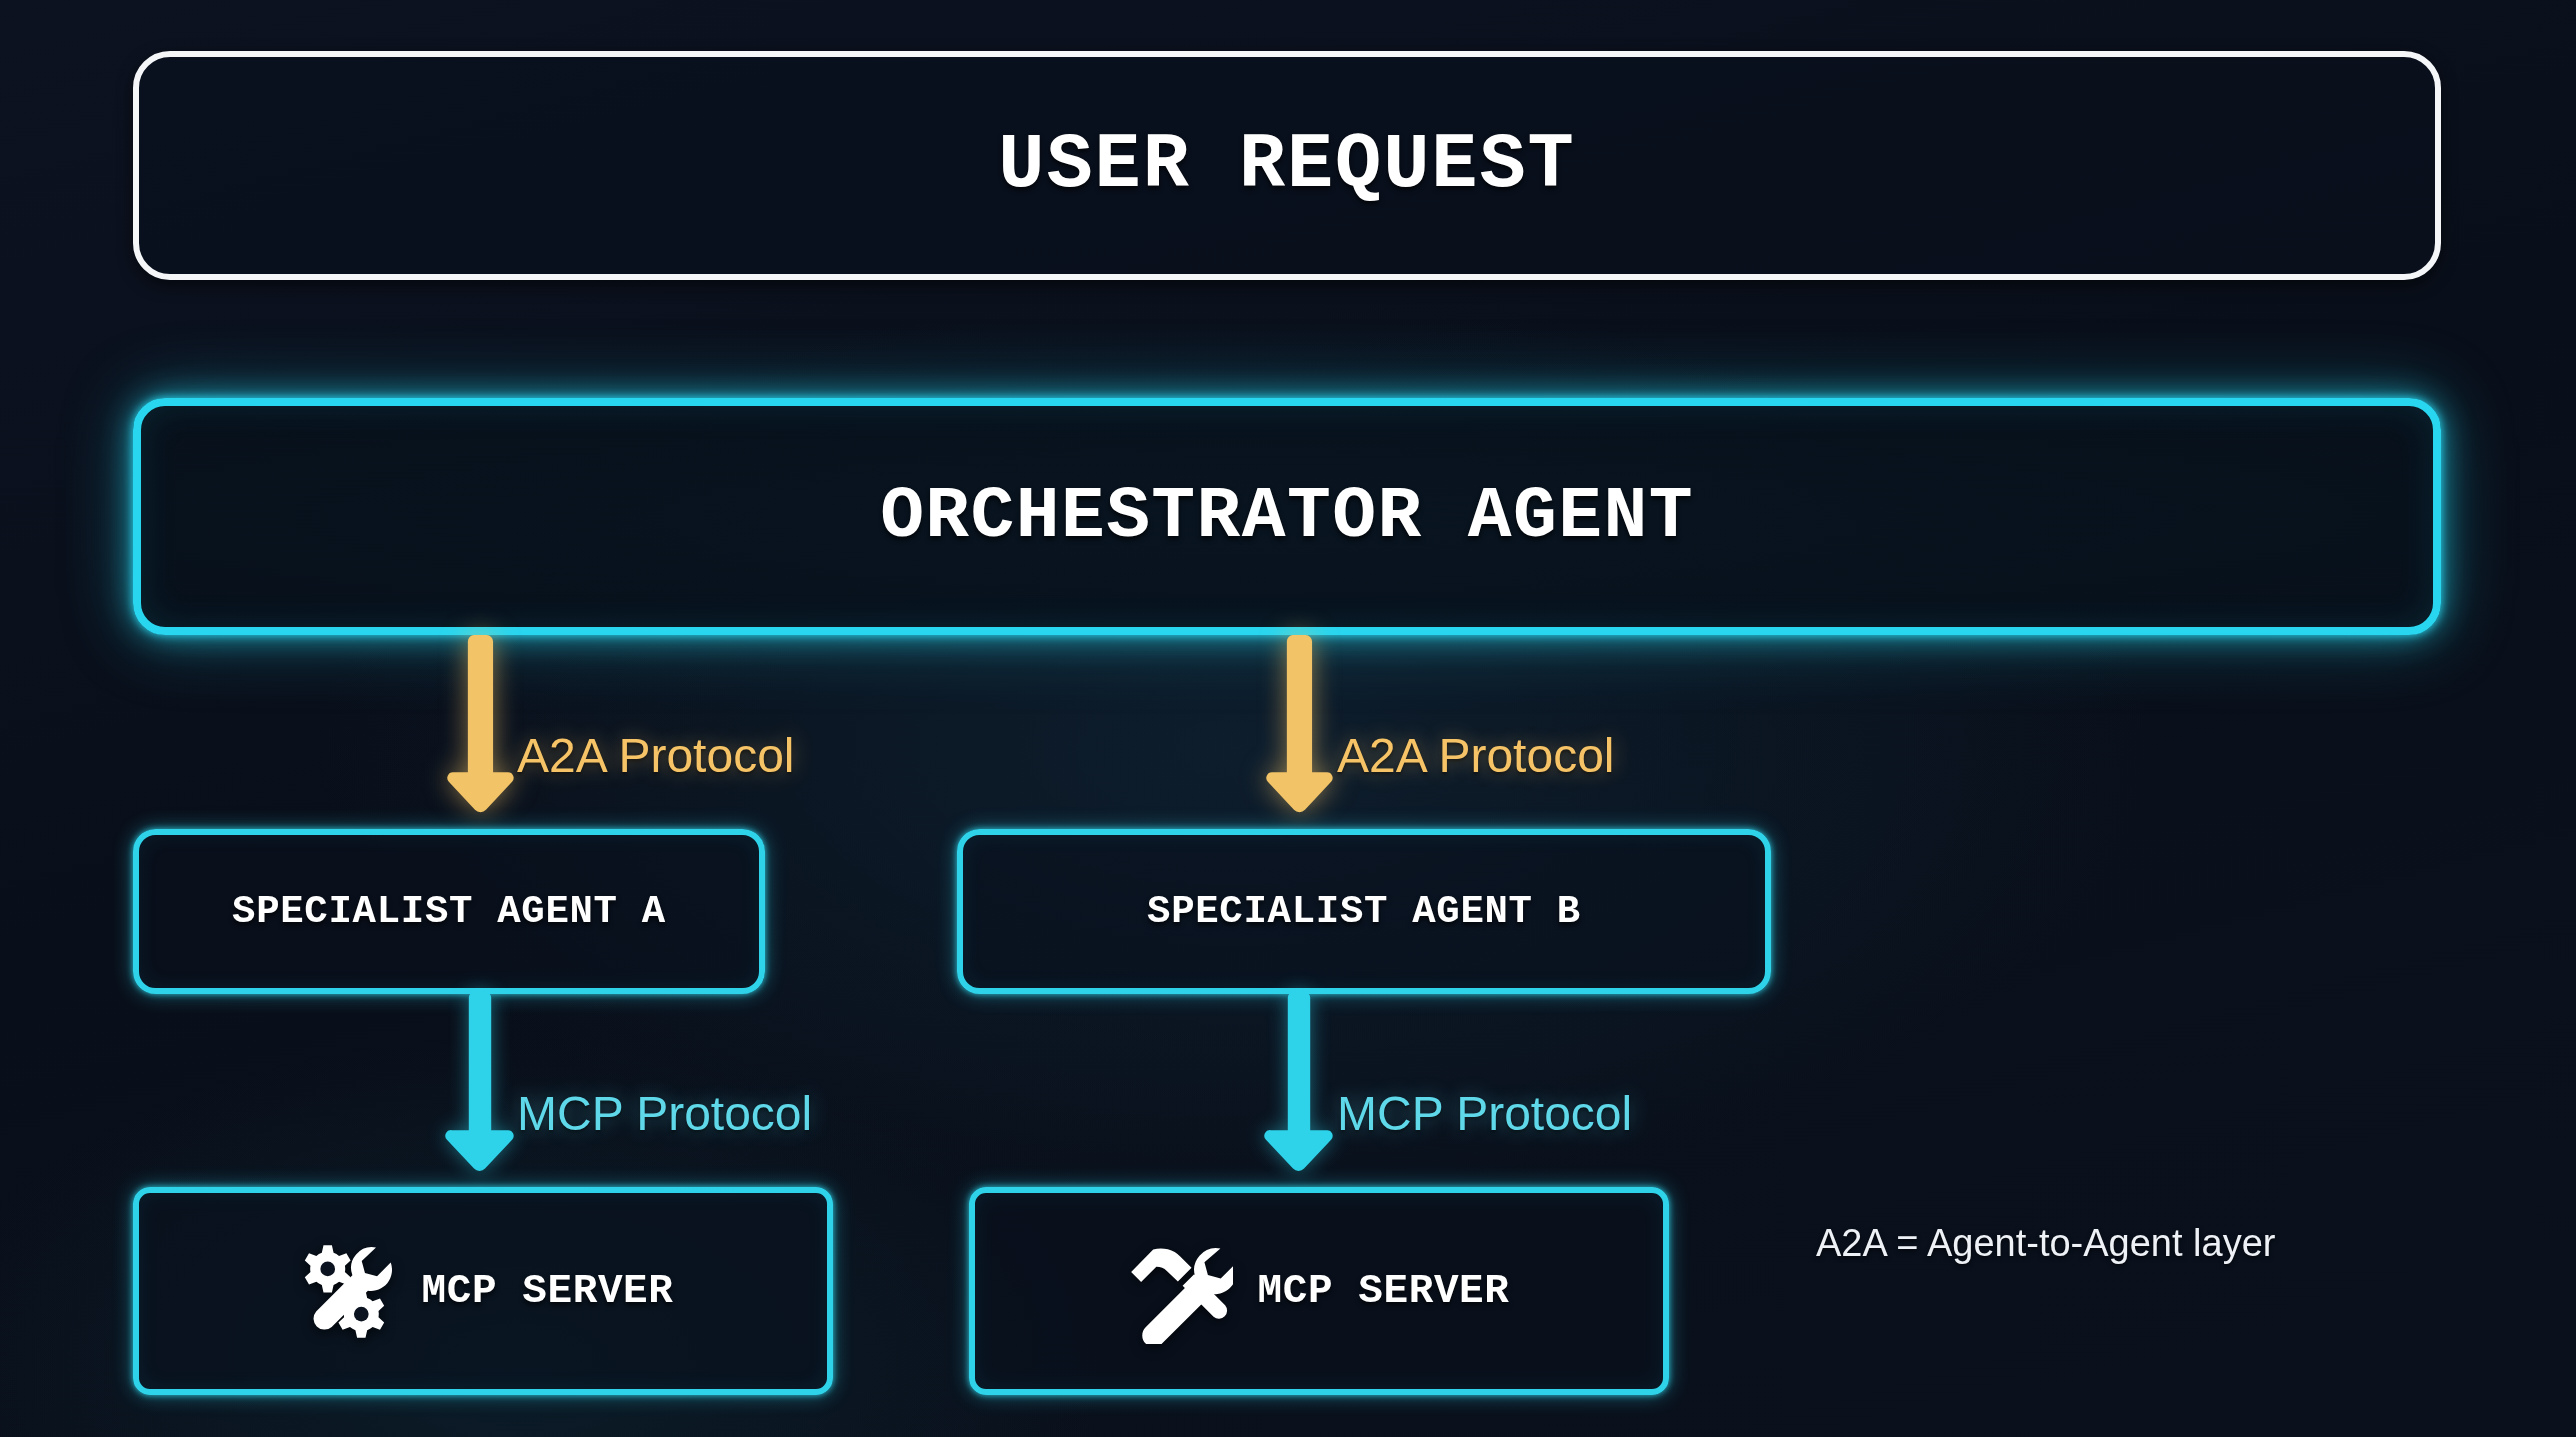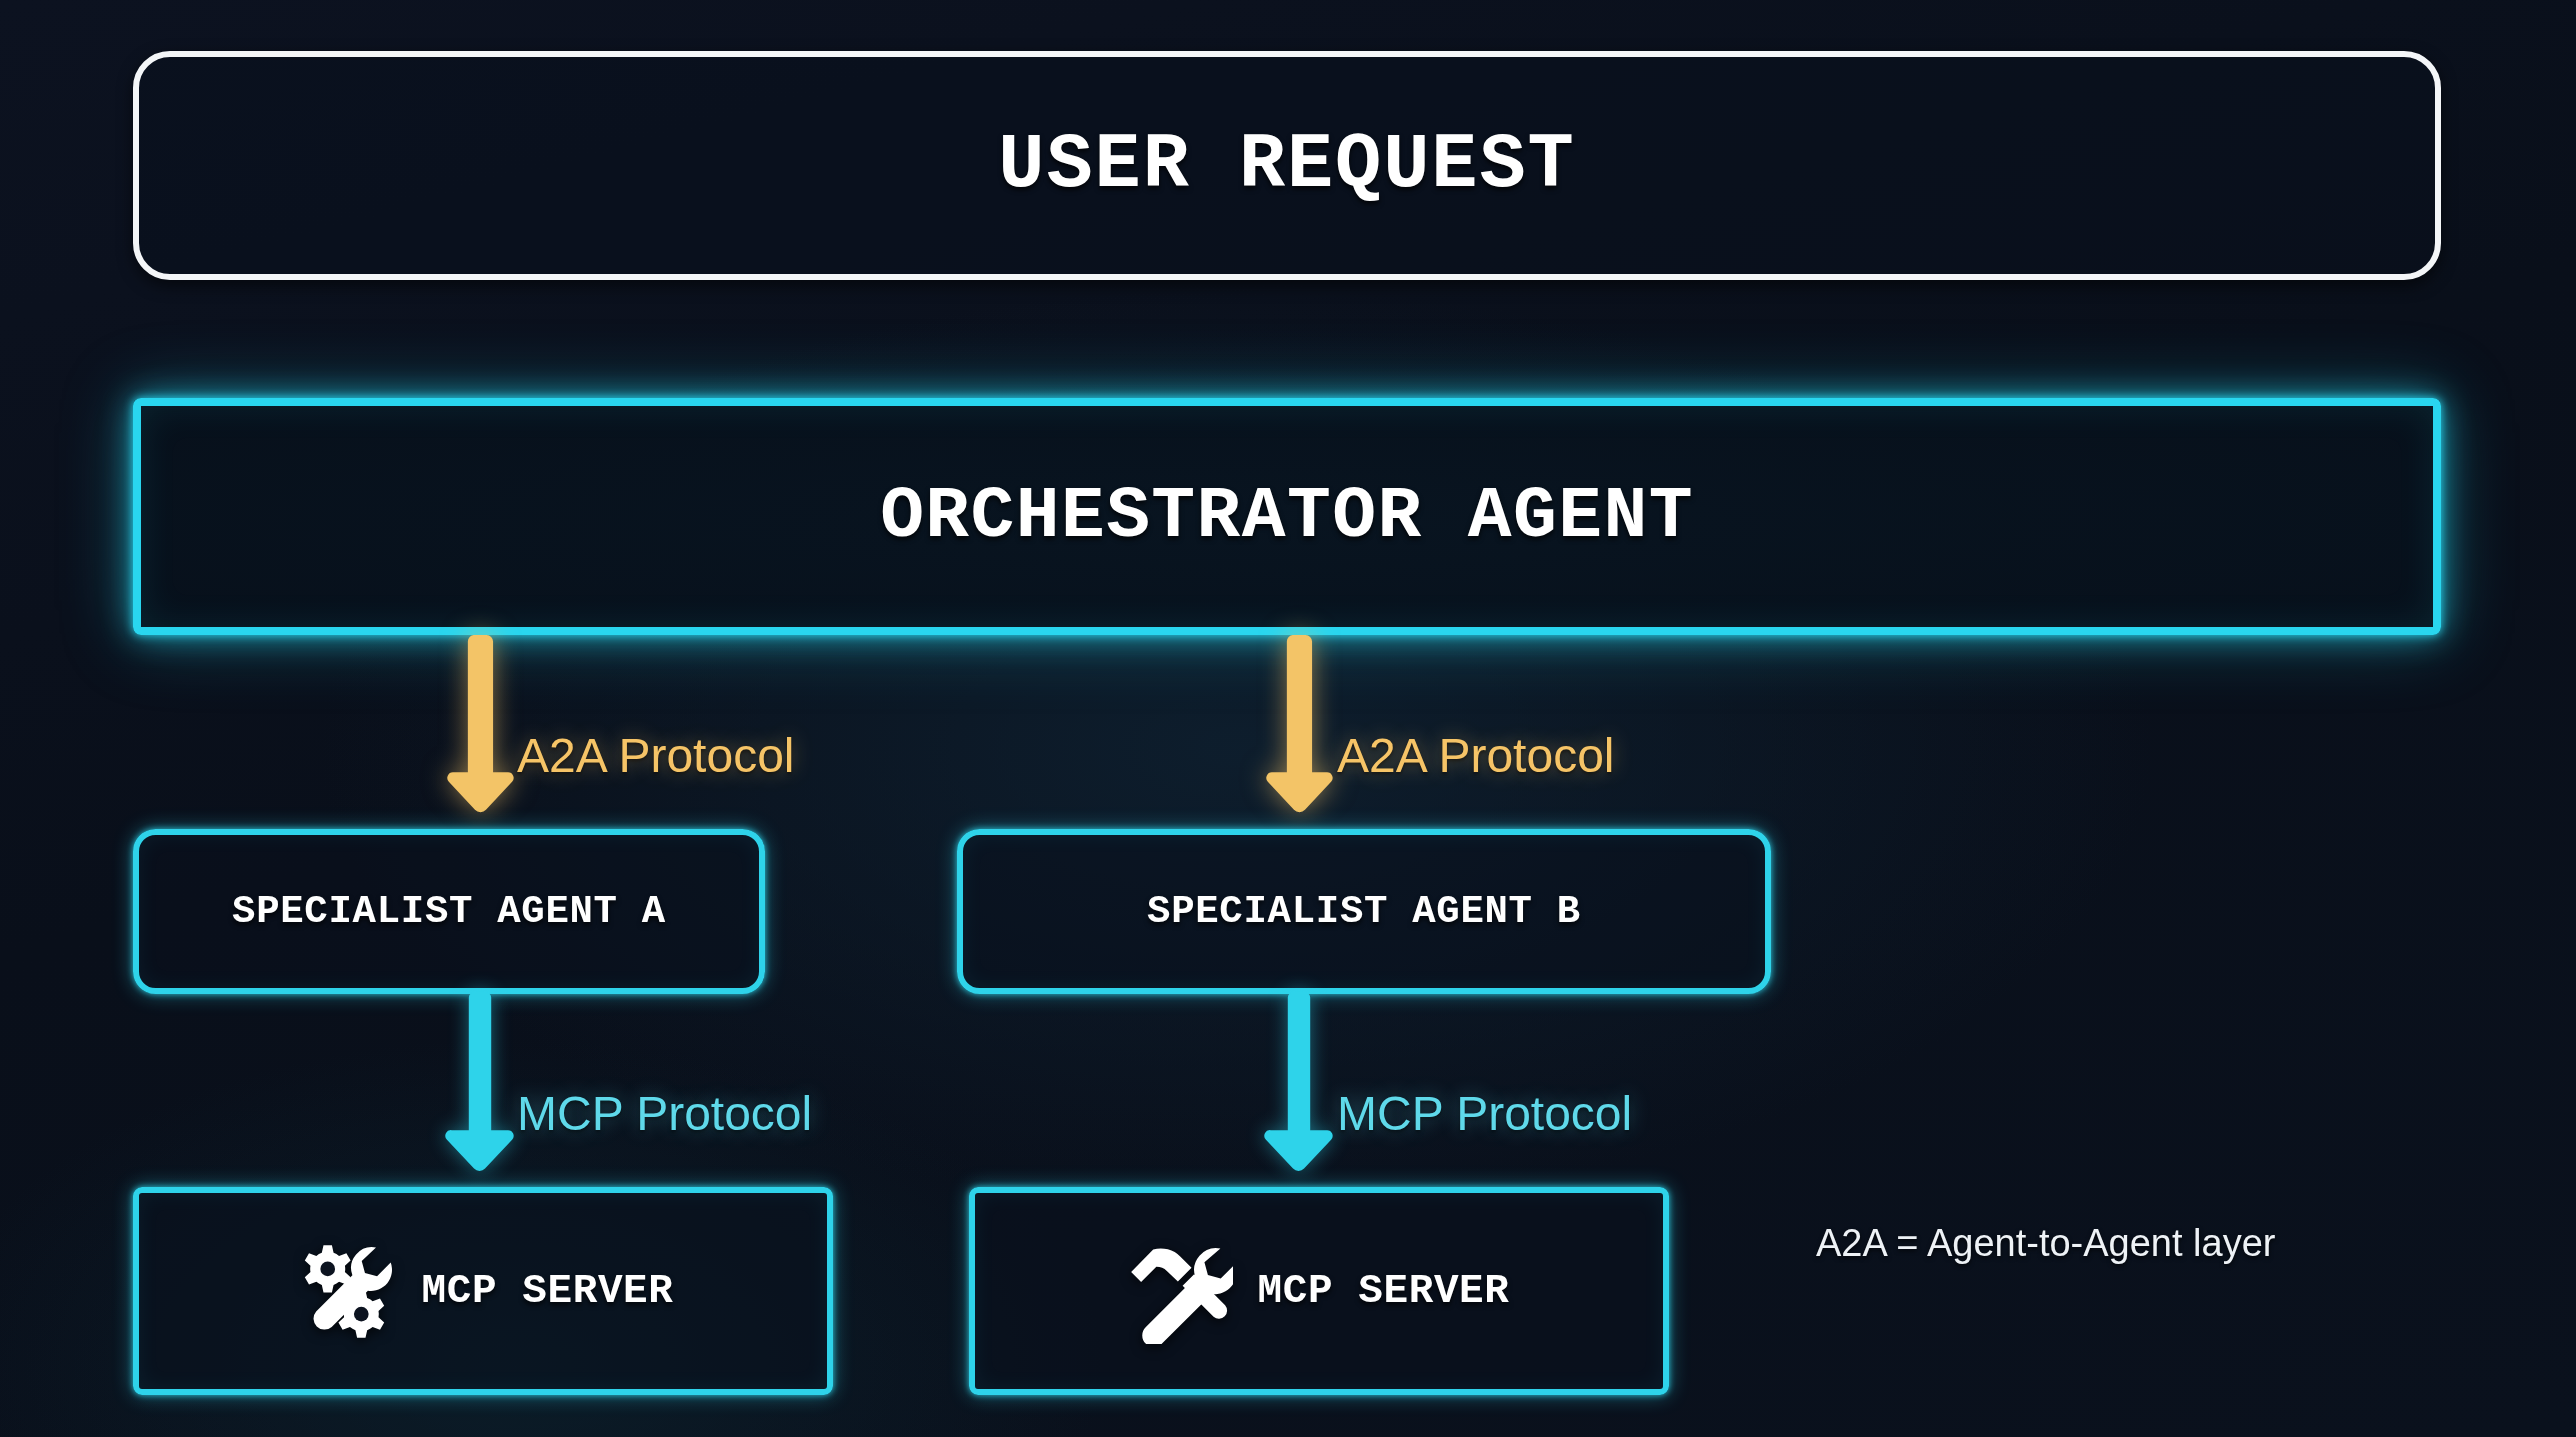--- a/index.html
+++ b/index.html
@@ -53,21 +53,21 @@
   #user-request .node-label {
     font-size: 77px;
     letter-spacing: 1.9px;
   }
 
   
   #orchestrator {
     left: 133px; top: 398px;
     width: 2308px; height: 237px;
     border: 8.4px solid #29d6ef;
-    border-radius: 8px;
+    border-radius: 32px;
     box-shadow:
       0 0 9.4px rgba(41,214,239,0.95),
       0 0 32px rgba(41,214,239,0.62),
       0 0 71px rgba(41,214,239,0.34),
       inset 0 0 37px rgba(41,214,239,0.10);
     background: radial-gradient(ellipse at center, rgba(8,20,32,0.9) 0%, rgba(7,16,27,0.95) 100%);
   }
   #orchestrator .node-label {
     font-size: 73px;
     letter-spacing: 1.4px;
@@ -89,21 +89,21 @@
   .agent-node .node-label {
     font-size: 39px;
     letter-spacing: 0.7px;
   }
 
   
   .mcp-node {
     top: 1187px;
     height: 208px;
     border: 6.6px solid #2ed3ea;
-    border-radius: 9px;
+    border-radius: 17px;
     box-shadow:
       0 0 6.6px rgba(46,211,234,0.85),
       0 0 20.6px rgba(46,211,234,0.45),
       inset 0 0 22.5px rgba(46,211,234,0.07);
     gap: 24px;
   }
   #mcp-a { left: 133px; width: 700px; }
   #mcp-b { left: 969px; width: 700px; }
   .mcp-node .node-label {
     font-size: 41px;

